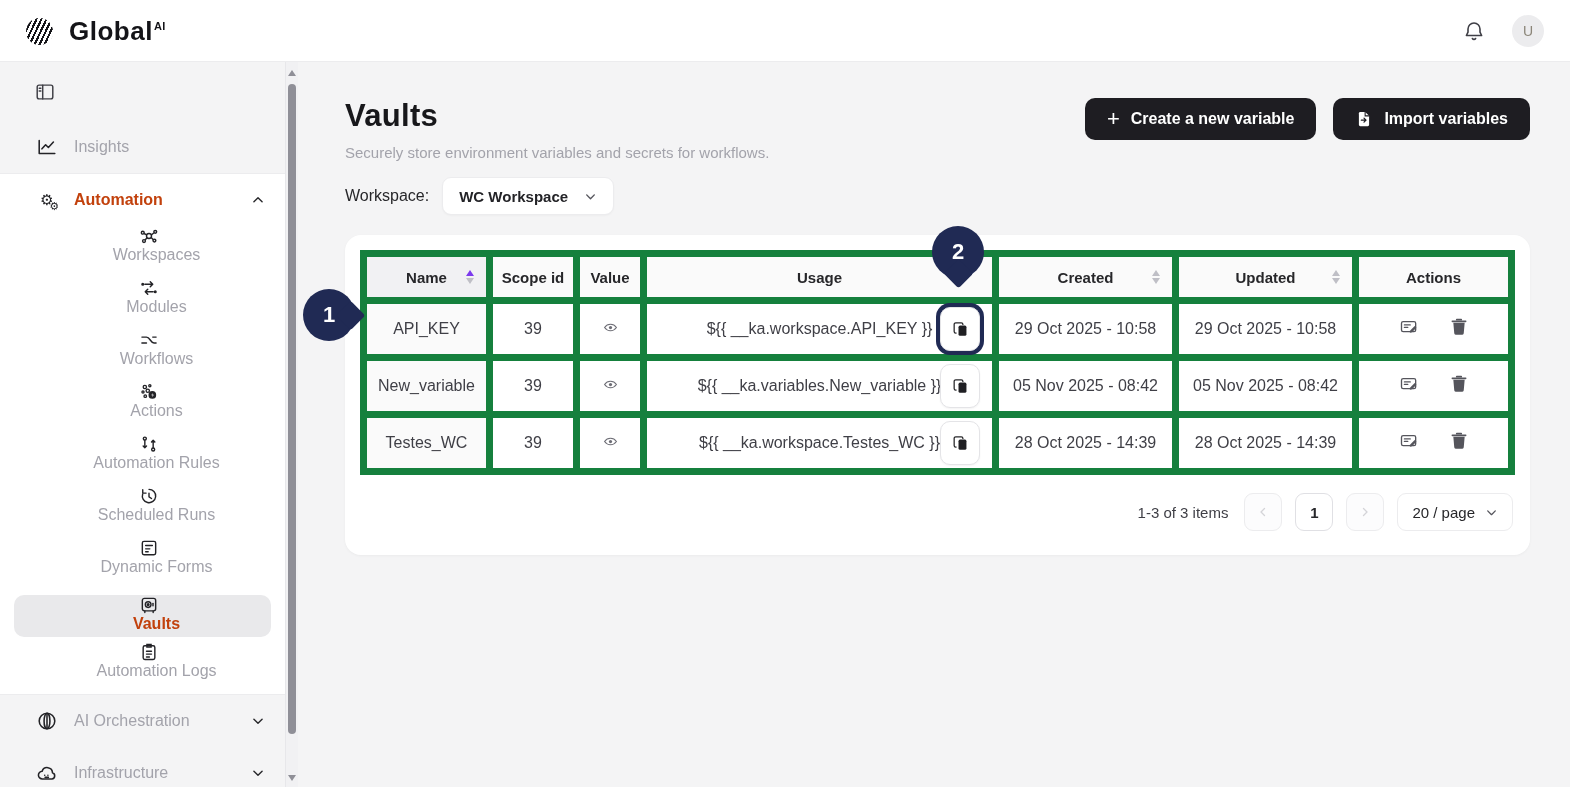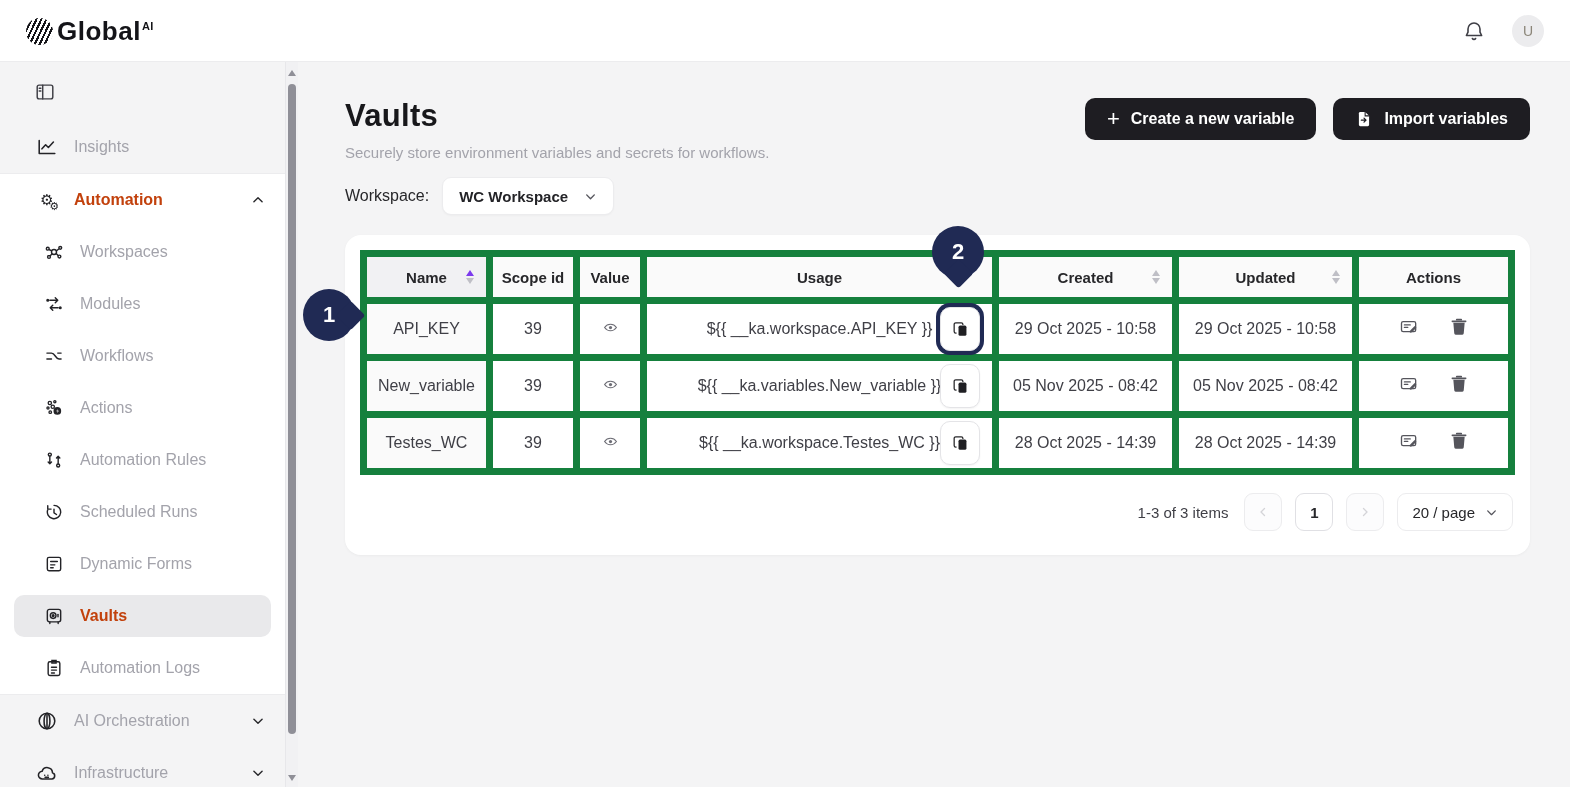--- a/index.html
+++ b/index.html
@@ -2,21 +2,21 @@
 <html><head>
 <meta charset="utf-8">
 <style>
   * { margin:0; padding:0; box-sizing:border-box; }
   html,body { width:1570px; height:787px; overflow:hidden; }
   body { font-family:"Liberation Sans", sans-serif; background:#f4f4f5; color:#27272a; position:relative; }
 
   
   .topbar { position:absolute; top:0; left:0; width:1570px; height:62px; background:#fff;
             border-bottom:1px solid #ececee; display:flex; align-items:center; padding:0 26px; z-index:5; }
-  .logo { display:flex; align-items:flex-start; gap:4px; }
+  .logo { display:flex; align-items:flex-start; gap:16px; }
   .logo-sphere { width:27px; height:27px; border-radius:50%; margin-top:2px;
     background:repeating-linear-gradient(115deg,#141418 0 2px,#ffffff 2px 4.5px); }
   .logo-text { font-size:26px; font-weight:700; color:#141418; letter-spacing:.5px; line-height:1; margin-top:2px;}
   .logo-sup { font-size:11px; font-weight:700; vertical-align:super; margin-left:1px; }
   .topbar-right { margin-left:auto; display:flex; align-items:center; gap:26px; }
   .bell { width:24px; height:24px; color:#3f3f46; cursor:pointer; }
   .avatar { width:32px; height:32px; border-radius:50%; background:#ececee; color:#8b8578;
             display:flex; align-items:center; justify-content:center; font-size:14px; }
 
   
@@ -26,21 +26,21 @@
   .sidebar { width:285px; background:#f4f4f5; flex:none; position:relative; }
   .side-top { height:59px; display:flex; align-items:center; padding-left:34px; }
   .side-top svg { width:22px; height:22px; color:#3f3f46; cursor:pointer; }
   .nav-item { height:52px; display:flex; align-items:center; padding:0 20px 0 36px; cursor:pointer; }
   .nav-item .nico { width:22px; height:22px; flex:none; color:#232327; margin-right:16px; display:flex; align-items:center; justify-content:center; }
   .nav-item .nico svg { width:22px; height:22px; }
   .nav-label { font-size:16px; color:#a3a3ab; }
   .nav-label.dark { color:#c2410c; font-weight:700; }
   .chev { margin-left:auto; width:14px; height:14px; color:#27272a; flex:none; }
   .auto-panel { background:#fff; border-top:1px solid #ececee; border-bottom:1px solid #ececee; }
-  .sub-item { height:52px; display:flex; align-items:center; padding:0 16px 0 44px; cursor:pointer; }
+  .sub-item { height:52px; display:flex; align-items:center; padding:0 16px 0 44px; cursor:pointer;flex-direction:column; }
   .sub-item .nico { width:20px; height:20px; margin-right:16px; color:#232327; flex:none; }
   .sub-item .nico svg { width:20px; height:20px; }
   .sub-item.active { background:#e9e9eb; border-radius:10px; margin:0 14px; padding:0 2px 0 30px; height:42px; }
   .sub-wrap-active { height:52px; display:flex; align-items:center; }
   .gear-txt { font-family:"DejaVu Sans", sans-serif; font-size:15px; line-height:1; color:#232327; position:relative; }
   .gear-txt .g2 { font-size:11px; position:absolute; left:9px; top:8px; }
 
   
   .scroll-strip { width:13px; flex:none; background:#f1f1f3; position:relative; border-left:1px solid #e7e7ea; }
   .scroll-up, .scroll-down { position:absolute; left:2px; width:0; height:0; border-left:4.5px solid transparent; border-right:4.5px solid transparent; }

